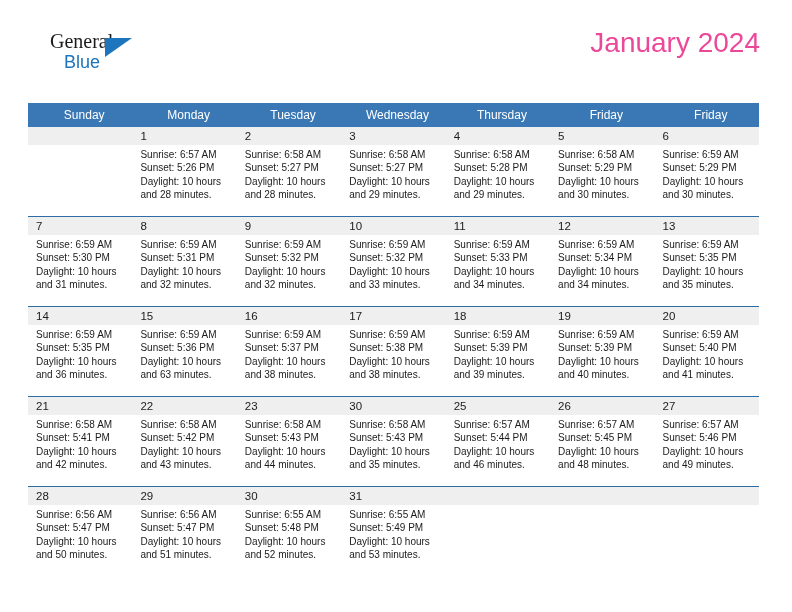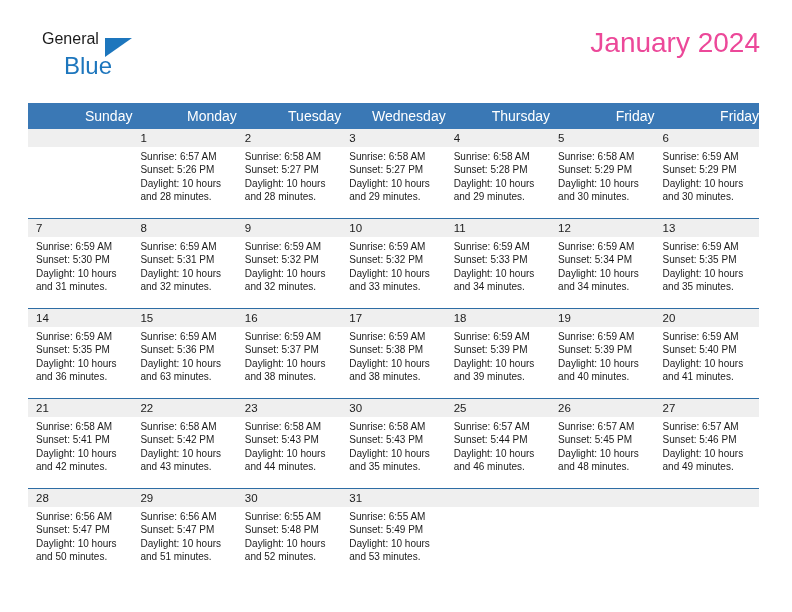--- a/index.html
+++ b/index.html
@@ -28,32 +28,32 @@
   }
   .logo {
     position: absolute;
     left: 6px;
     top: 4px;
     width: 180px;
     height: 56px;
   }
   .logo-general {
     position: absolute;
-    left: 8px;
+    left: 16px;
     top: 0;
-    font-size: 16px;
+    font-size: 20px;
     color: #1b1b1b;
     letter-spacing: 0px;
-    font-family: Liberation Sans, sans-serif;
+    font-family: Liberation Serif, serif;
   }
   .logo-blue {
     position: absolute;
     left: 30px;
     top: 22px;
-    font-size: 24px;
+    font-size: 18px;
     color: #1d76bd;
     font-family: "Liberation Sans", sans-serif;
   }
   .logo-tri {
     position: absolute;
     left: 71px;
     top: 8px;
     width: 0;
     height: 0;
     border-left: 27px solid #1d76bd;
@@ -91,23 +91,23 @@
     width: 731px;
   }
   table.cal {
     border-collapse: collapse;
     width: 731px;
     table-layout: fixed;
   }
   table.cal th {
     background: #3a78b5;
     color: #ffffff;
-    font-size: 14px;
+    font-size: 12px;
     font-weight: normal;
-    text-align: right;
+    text-align: center;
     padding: 5px 0 5px 8px;
     height: 22px;
     border: none;
     font-family: "Liberation Sans", sans-serif;
   }
   table.cal td {
     vertical-align: top;
     padding: 0;
     border: none;
     border-top: 1px solid #2e6da4;

